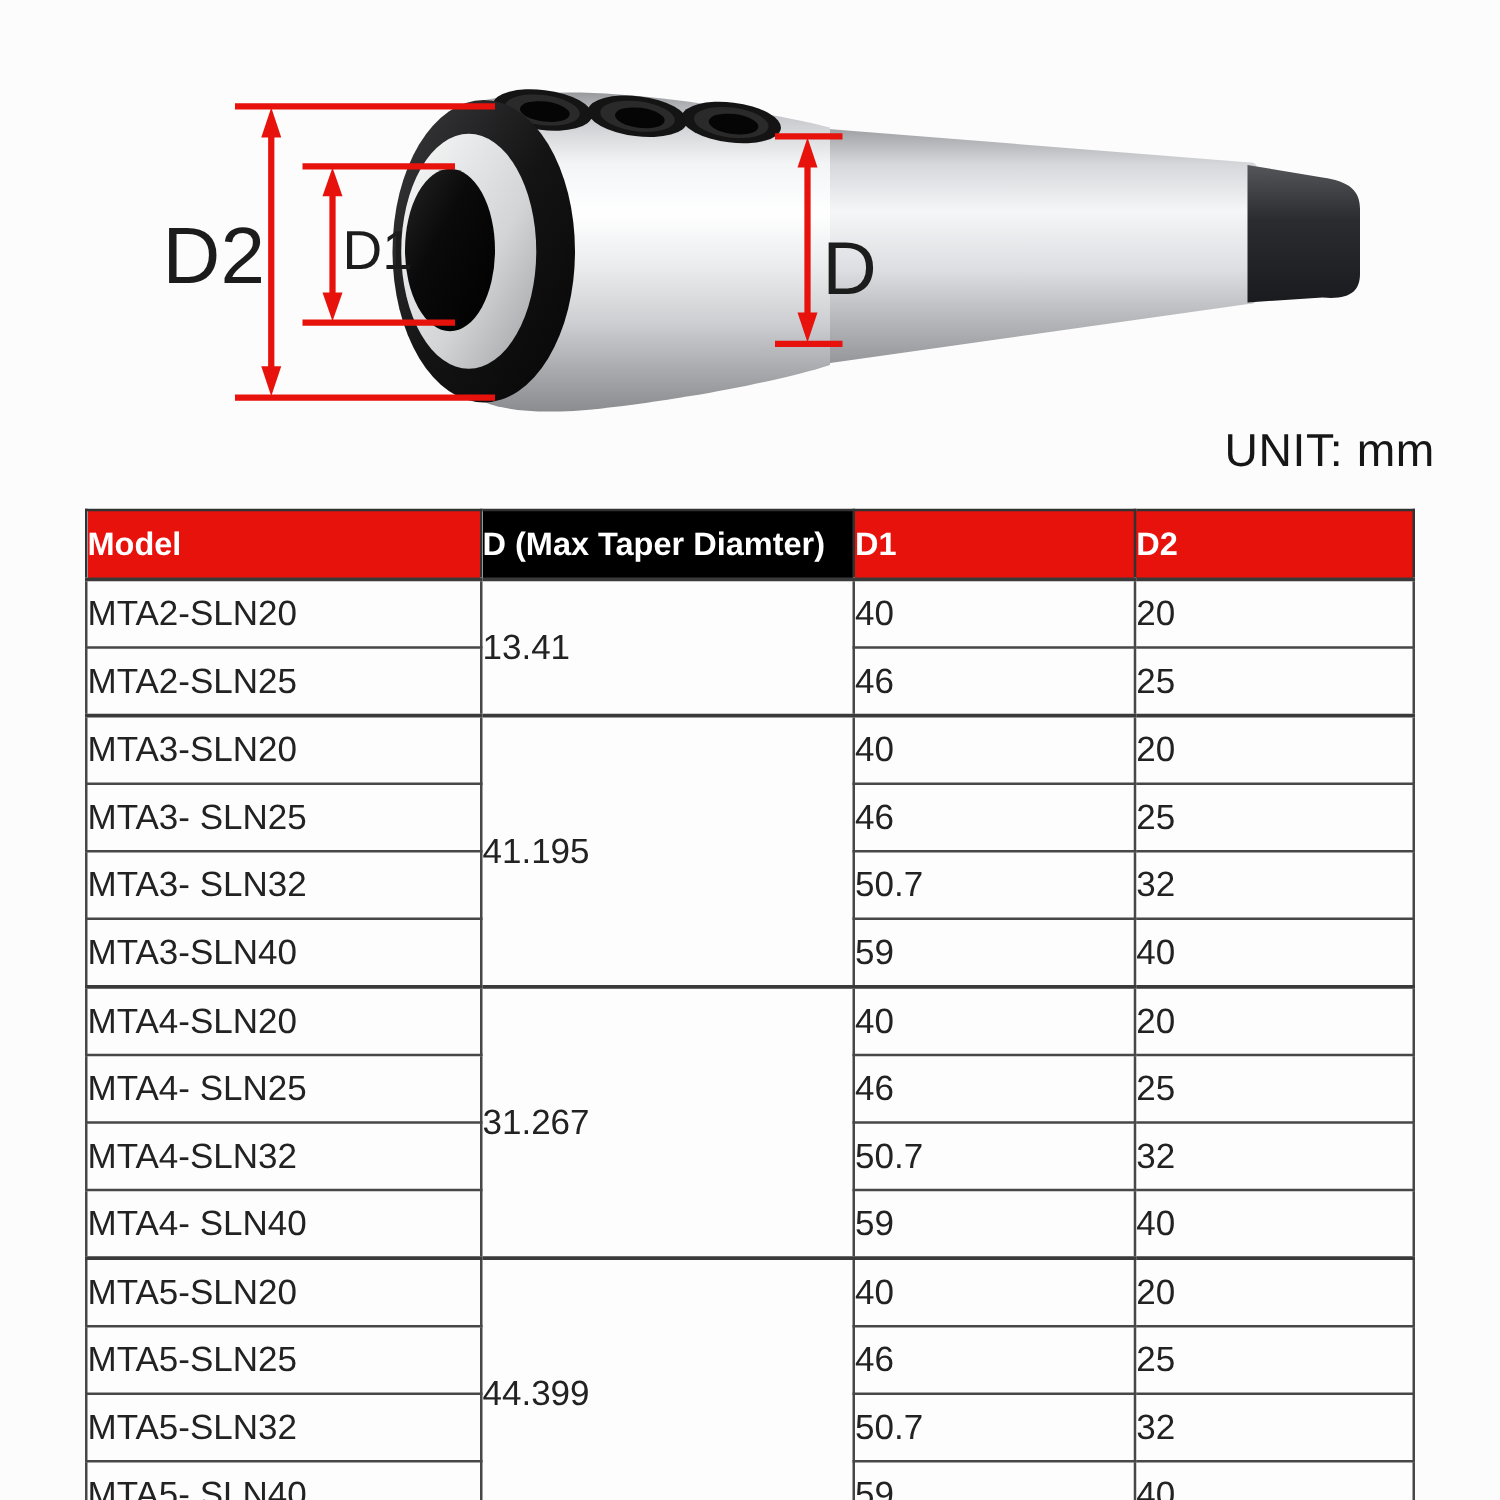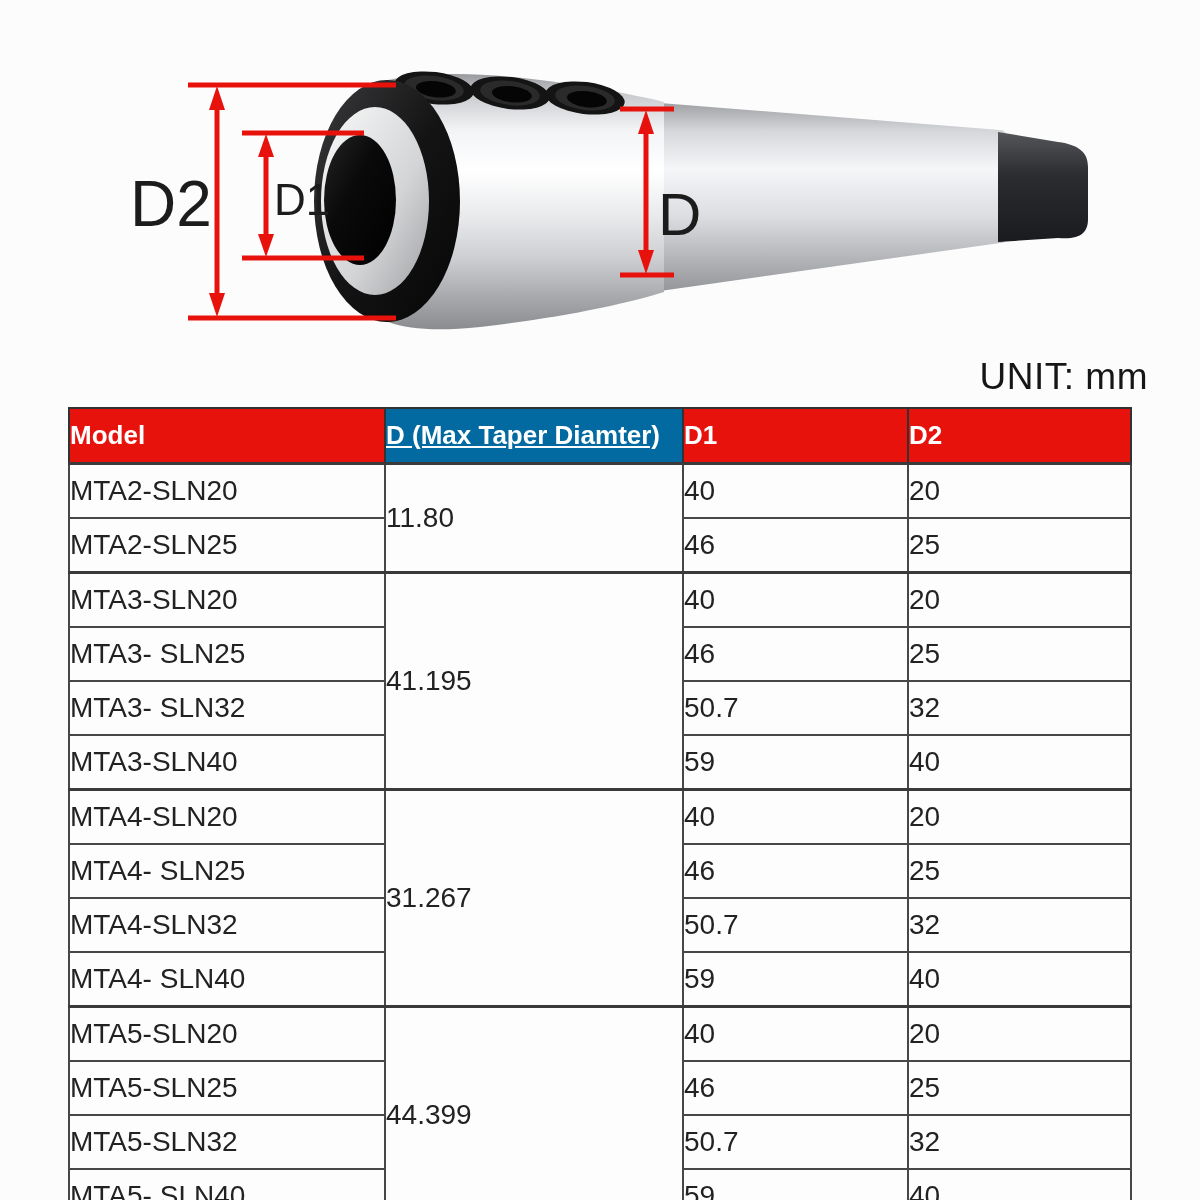--- a/index.html
+++ b/index.html
@@ -13,21 +13,21 @@
   }
   .page { position: absolute; inset: 0; width: 1200px; height: 1200px; padding-left: 28px; }
 
   
   .diagram-wrap { position: absolute; left: 0; top: 0; width: 1200px; height: 360px; }
   .dim-label { font-family: "Liberation Sans", "DejaVu Sans", sans-serif; fill: #1c1c1c; }
 
   
   .unit-label {
     position: absolute;
-    top: 356px; right: 80px;
+    top: 340px; right: 80px;
     font-size: 37px;
     color: #161616;
     letter-spacing: 0.5px;
   }
 
   
   .spec-table {
     position: absolute;
     left: 68px; top: 407px;
     width: 1062px;
@@ -172,29 +172,29 @@
   <table class="spec-table">
     <colgroup>
       <col class="c-model">
         <col class="c-d">
         <col class="c-d1">
         <col class="c-d2">
     </colgroup>
     <thead>
       <tr>
         <th style="background: rgb(232, 18, 13); color: rgb(255, 255, 255);">Model</th>
-        <th style="background: #0369a1; color: rgb(255, 255, 255); text-decoration: underline;">D (Max Taper Diamter)</th>
+        <th style="background: #000000; color: rgb(255, 255, 255);">D (Max Taper Diamter)</th>
         <th style="background: rgb(232, 18, 13); color: rgb(255, 255, 255);">D1</th>
         <th style="background: rgb(232, 18, 13); color: rgb(255, 255, 255);">D2</th>
       </tr>
     </thead>
     <tbody>
         <tr class="gs">
           <td>MTA2-SLN20</td>
-          <td rowspan="2">11.80</td>
+          <td rowspan="2">13.41</td>
           <td>40</td>
           <td>20</td>
         </tr>
         <tr>
           <td>MTA2-SLN25</td>
           <td>46</td>
           <td>25</td>
         </tr>
         <tr class="gs">
           <td>MTA3-SLN20</td>

